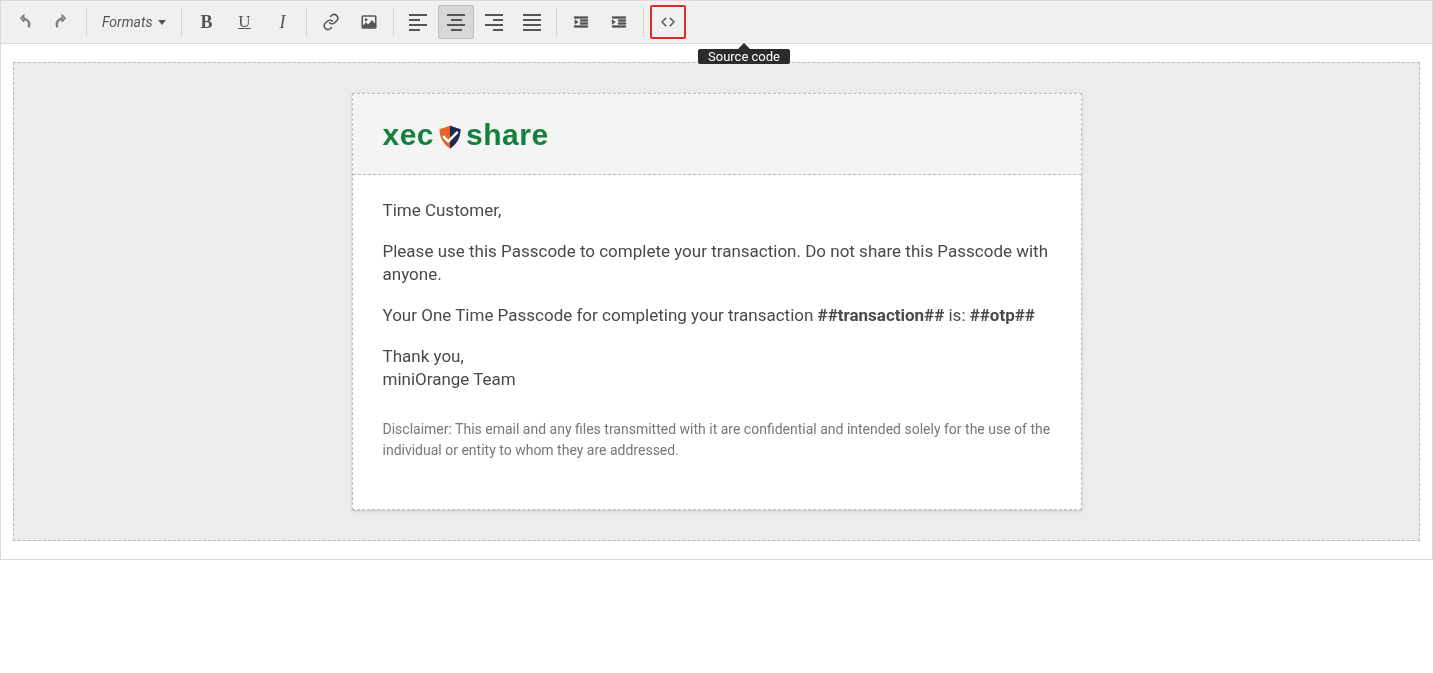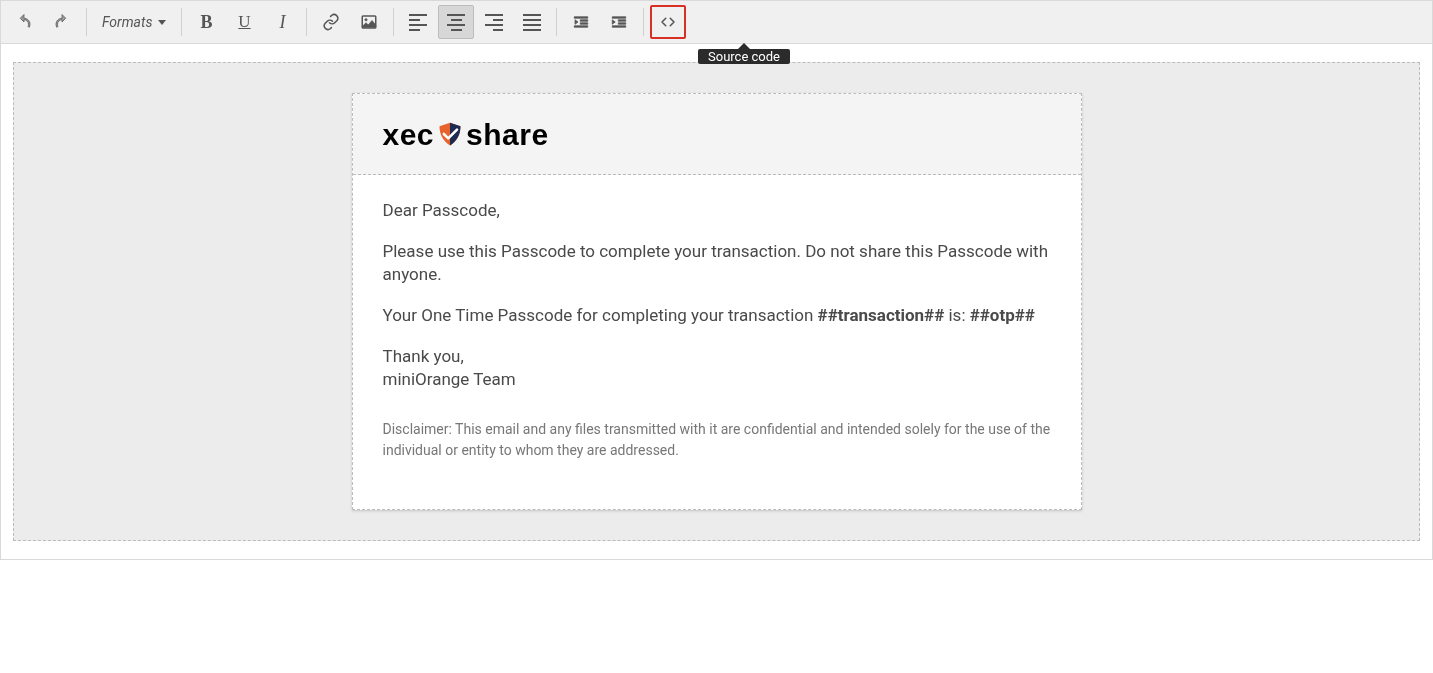--- a/index.html
+++ b/index.html
@@ -105,24 +105,25 @@
     box-shadow: 0 1px 3px rgba(0,0,0,0.12), 0 1px 2px rgba(0,0,0,0.06);
   }
   .mail-header {
     background: #f4f4f4;
     border-bottom: 1px dashed #bbb;
     padding: 24px 30px 22px;
   }
   
   .logo {
     display: flex;
+    align-items: center;
     font-family: "Segoe UI", Arial, sans-serif;
     font-weight: 600;
     font-size: 30px;
-    color: #000000;
+    color: #15803d;
     letter-spacing: 0.5px;
   }
   .logo .shield {
     display: inline-block;
     width: 28px; height: 28px;
     margin: 0 2px;
     position: relative;
     top: 2px;
   }
   .mail-body {
@@ -247,21 +248,21 @@
             <svg viewBox="0 0 32 32" width="28" height="28">
               <path d="M16 3 L28 7 C28 16 24 24 16 29 C8 24 4 16 4 7 Z" fill="#e8622c"></path>
               <path d="M16 3 L28 7 C28 16 24 24 16 29 Z" fill="#1d2a52"></path>
               <path d="M9 16 L14 21 L24 11" fill="none" stroke="#fff" stroke-width="3" stroke-linecap="round" stroke-linejoin="round"></path>
             </svg>
           </span>
           <span>share</span>
         </div>
       </div>
       <div class="mail-body">
-        <p>Dear Passcode,</p>
+        <p>Time Customer,</p>
         <p>Please use this Passcode to complete your transaction. Do not share this Passcode with anyone.</p>
         <p>
           <span>Your One Time Passcode for completing your transaction </span><span class="bold">##transaction##</span><span> is: </span><span class="bold">##otp##</span>
         </p>
         <p style="margin-bottom:28px">
           <span>Thank you,</span><br>
           <span>miniOrange Team</span>
         </p>
         <p class="disclaimer">Disclaimer: This email and any files transmitted with it are confidential and intended solely for the use of the individual or entity to whom they are addressed.</p>
       </div>

